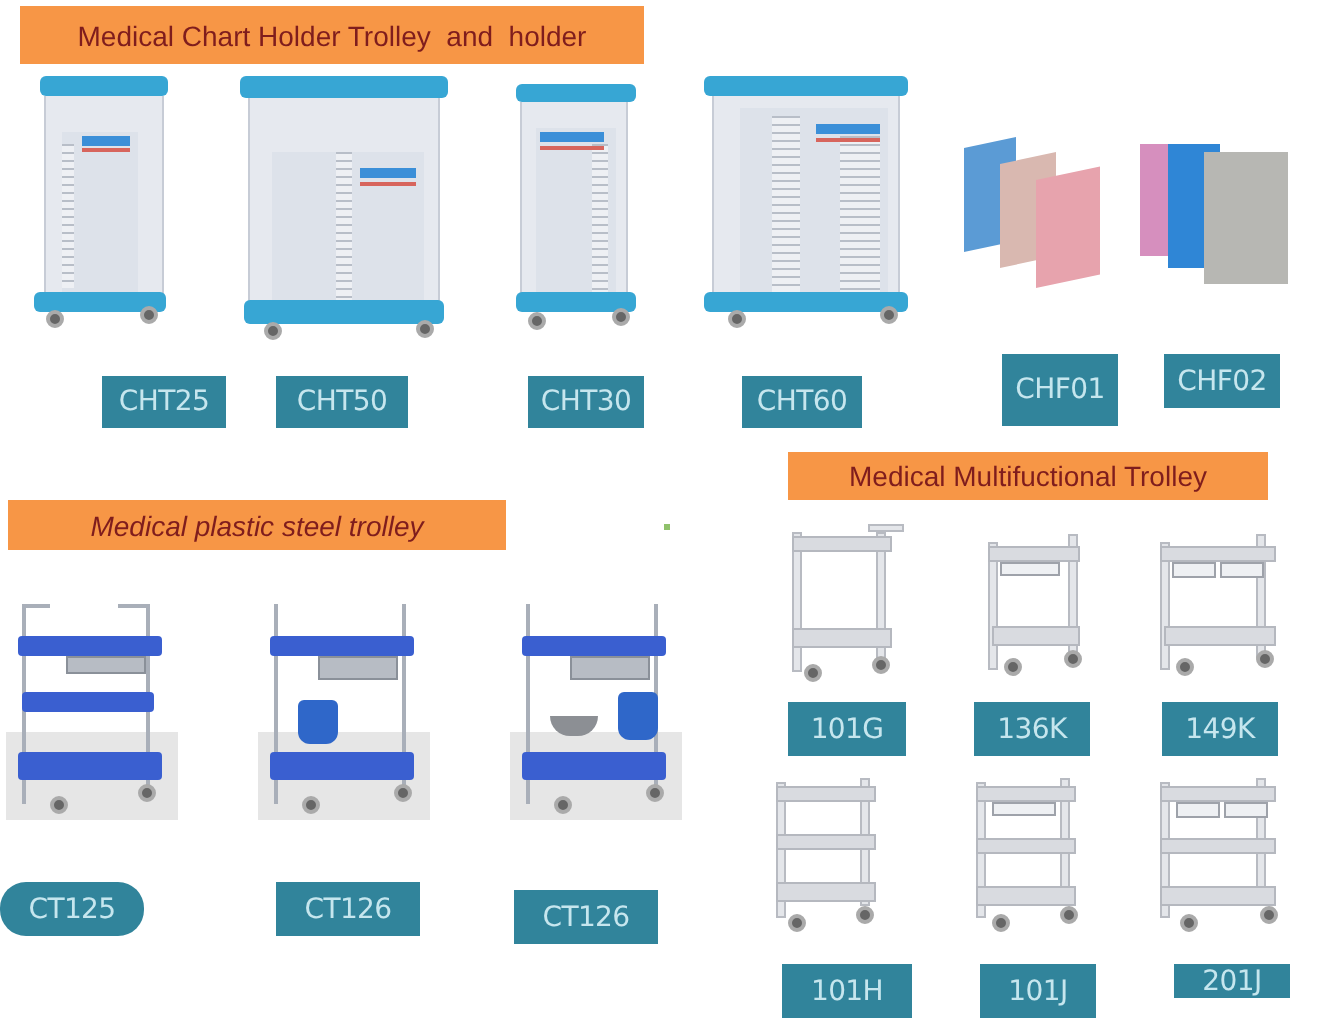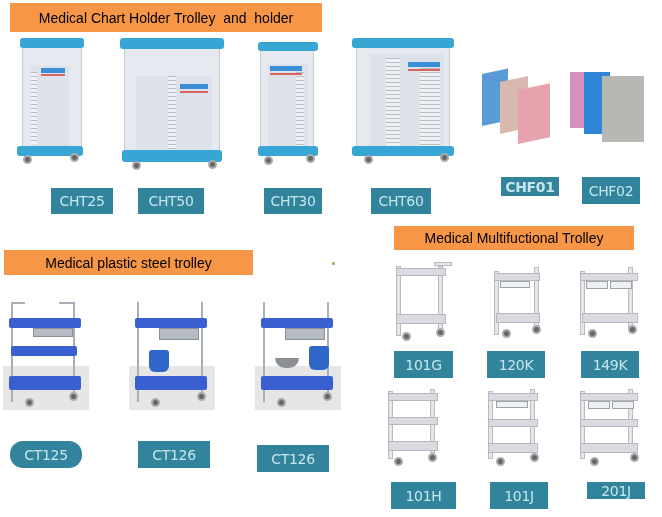--- a/index.html
+++ b/index.html
@@ -1,18 +1,18 @@
 <!DOCTYPE html>
 <html><head>
 <meta charset="utf-8">
 <style>
   * { box-sizing: border-box; margin: 0; padding: 0; }
   html, body { width: 662px; height: 517px; background: #ffffff; overflow: hidden; }
   body { position: relative; font-family: "Liberation Sans", sans-serif; }
-  .banner { position: absolute; background: #f79646; color: #000000; font-size: 14px; display: flex; align-items: center; justify-content: center; white-space: pre; }
+  .banner { position: absolute; background: #f79646; color: #7f1d1d; font-size: 14px; display: flex; align-items: center; justify-content: center; white-space: pre; }
   .label { position: absolute; background: #31849b; color: #c6e6ee; font-family: "DejaVu Sans", sans-serif; font-size: 14px; display: flex; align-items: center; justify-content: center; letter-spacing: -0.3px; }
   .prod { position: absolute; }
   .dot { position: absolute; width: 3px; height: 3px; background: #8fc16b; }
   
   .ct .top { position: absolute; background: #37a6d4; border-radius: 3px; }
   .ct .body { position: absolute; background: #e6e9ef; border-left: 1px solid #c7ccd6; border-right: 1px solid #c7ccd6; }
   .ct .inner { position: absolute; background: #dde2ea; }
   .ct .slots { position: absolute; background: repeating-linear-gradient(180deg,#b8bec8 0 1px,#eef0f4 1px 4px); }
   .ct .base { position: absolute; background: #37a6d4; border-radius: 3px; }
   .ct .tray { position: absolute; background: #3b8fd8; }
@@ -88,46 +88,46 @@
   <div class="wheel" style="left:14px;top:117px;"></div>
   <div class="wheel" style="left:90px;top:115px;"></div>
 </div>
 <div class="label" style="left:371px;top:188px;width:60px;height:26px;">CHT60</div>
 
 <div class="prod" style="left:478px;top:68px;width:80px;height:80px;">
   <div class="folder" style="left:4px;top:6px;width:26px;height:52px;background:#5b9bd5;transform:skewY(-12deg);"></div>
   <div class="folder" style="left:22px;top:14px;width:28px;height:52px;background:#d9b8b0;transform:skewY(-12deg);"></div>
   <div class="folder" style="left:40px;top:22px;width:32px;height:54px;background:#e7a3ad;transform:skewY(-12deg);"></div>
 </div>
-<div class="label" style="left:501px;top:177px;width:58px;height:19px;font-weight:bold;">CHF01</div>
+<div class="label" style="left:501px;top:177px;width:58px;height:36px;">CHF01</div>
 
 <div class="prod" style="left:568px;top:70px;width:84px;height:78px;">
   <div class="folder" style="left:2px;top:2px;width:22px;height:56px;background:#d68fbe;"></div>
   <div class="folder" style="left:16px;top:2px;width:26px;height:62px;background:#2f86d6;"></div>
   <div class="folder" style="left:34px;top:6px;width:42px;height:66px;background:#b7b7b3;"></div>
 </div>
 <div class="label" style="left:582px;top:177px;width:58px;height:27px;">CHF02</div>
 
-<div class="banner" style="left:4px;top:250px;width:249px;height:25px;">Medical plastic steel trolley</div>
+<div class="banner" style="left:4px;top:250px;width:249px;height:25px;font-style:italic;">Medical plastic steel trolley</div>
 <div class="dot" style="left:332px;top:262px;"></div>
 
 <div class="prod st" style="left:3px;top:300px;width:88px;height:112px;">
   <div class="floor" style="left:0;top:66px;width:86px;height:44px;"></div>
   <div class="rail" style="left:8px;top:2px;width:2px;height:100px;"></div>
   <div class="rail" style="left:70px;top:2px;width:2px;height:96px;"></div>
   <div class="rail" style="left:8px;top:2px;width:14px;height:2px;"></div>
   <div class="rail" style="left:56px;top:2px;width:16px;height:2px;"></div>
   <div class="shelf" style="left:6px;top:18px;width:72px;height:10px;"></div>
   <div class="drawer" style="left:30px;top:28px;width:40px;height:9px;"></div>
   <div class="shelf" style="left:8px;top:46px;width:66px;height:10px;"></div>
   <div class="shelf" style="left:6px;top:76px;width:72px;height:14px;"></div>
   <div class="wheel" style="left:22px;top:98px;"></div>
   <div class="wheel" style="left:66px;top:92px;"></div>
 </div>
-<div class="label" style="left:10px;top:441px;width:72px;height:27px;border-radius:13px;">CT125</div>
+<div class="label" style="left:0;top:441px;width:72px;height:27px;border-radius:13px;">CT125</div>
 
 <div class="prod st" style="left:129px;top:300px;width:86px;height:112px;">
   <div class="floor" style="left:0;top:66px;width:86px;height:44px;"></div>
   <div class="rail" style="left:8px;top:2px;width:2px;height:100px;"></div>
   <div class="rail" style="left:72px;top:2px;width:2px;height:96px;"></div>
   <div class="shelf" style="left:6px;top:18px;width:72px;height:10px;"></div>
   <div class="drawer" style="left:30px;top:28px;width:40px;height:12px;"></div>
   <div class="bucket" style="left:20px;top:50px;width:20px;height:22px;"></div>
   <div class="shelf" style="left:6px;top:76px;width:72px;height:14px;"></div>
   <div class="wheel" style="left:22px;top:98px;"></div>
@@ -164,21 +164,21 @@
 
 <div class="prod mf" style="left:492px;top:265px;width:56px;height:76px;">
   <div class="post" style="left:2px;top:6px;width:5px;height:64px;"></div>
   <div class="post" style="left:42px;top:2px;width:5px;height:62px;"></div>
   <div class="shelf" style="left:2px;top:8px;width:46px;height:8px;"></div>
   <div class="drw" style="left:8px;top:16px;width:30px;height:7px;"></div>
   <div class="shelf" style="left:4px;top:48px;width:44px;height:10px;"></div>
   <div class="wheel" style="left:10px;top:64px;"></div>
   <div class="wheel" style="left:40px;top:60px;"></div>
 </div>
-<div class="label" style="left:487px;top:351px;width:58px;height:27px;">120K</div>
+<div class="label" style="left:487px;top:351px;width:58px;height:27px;">136K</div>
 
 <div class="prod mf" style="left:578px;top:265px;width:66px;height:76px;">
   <div class="post" style="left:2px;top:6px;width:5px;height:64px;"></div>
   <div class="post" style="left:50px;top:2px;width:5px;height:62px;"></div>
   <div class="shelf" style="left:2px;top:8px;width:58px;height:8px;"></div>
   <div class="drw" style="left:8px;top:16px;width:22px;height:8px;"></div>
   <div class="drw" style="left:32px;top:16px;width:22px;height:8px;"></div>
   <div class="shelf" style="left:4px;top:48px;width:56px;height:10px;"></div>
   <div class="wheel" style="left:10px;top:64px;"></div>
   <div class="wheel" style="left:50px;top:60px;"></div>

